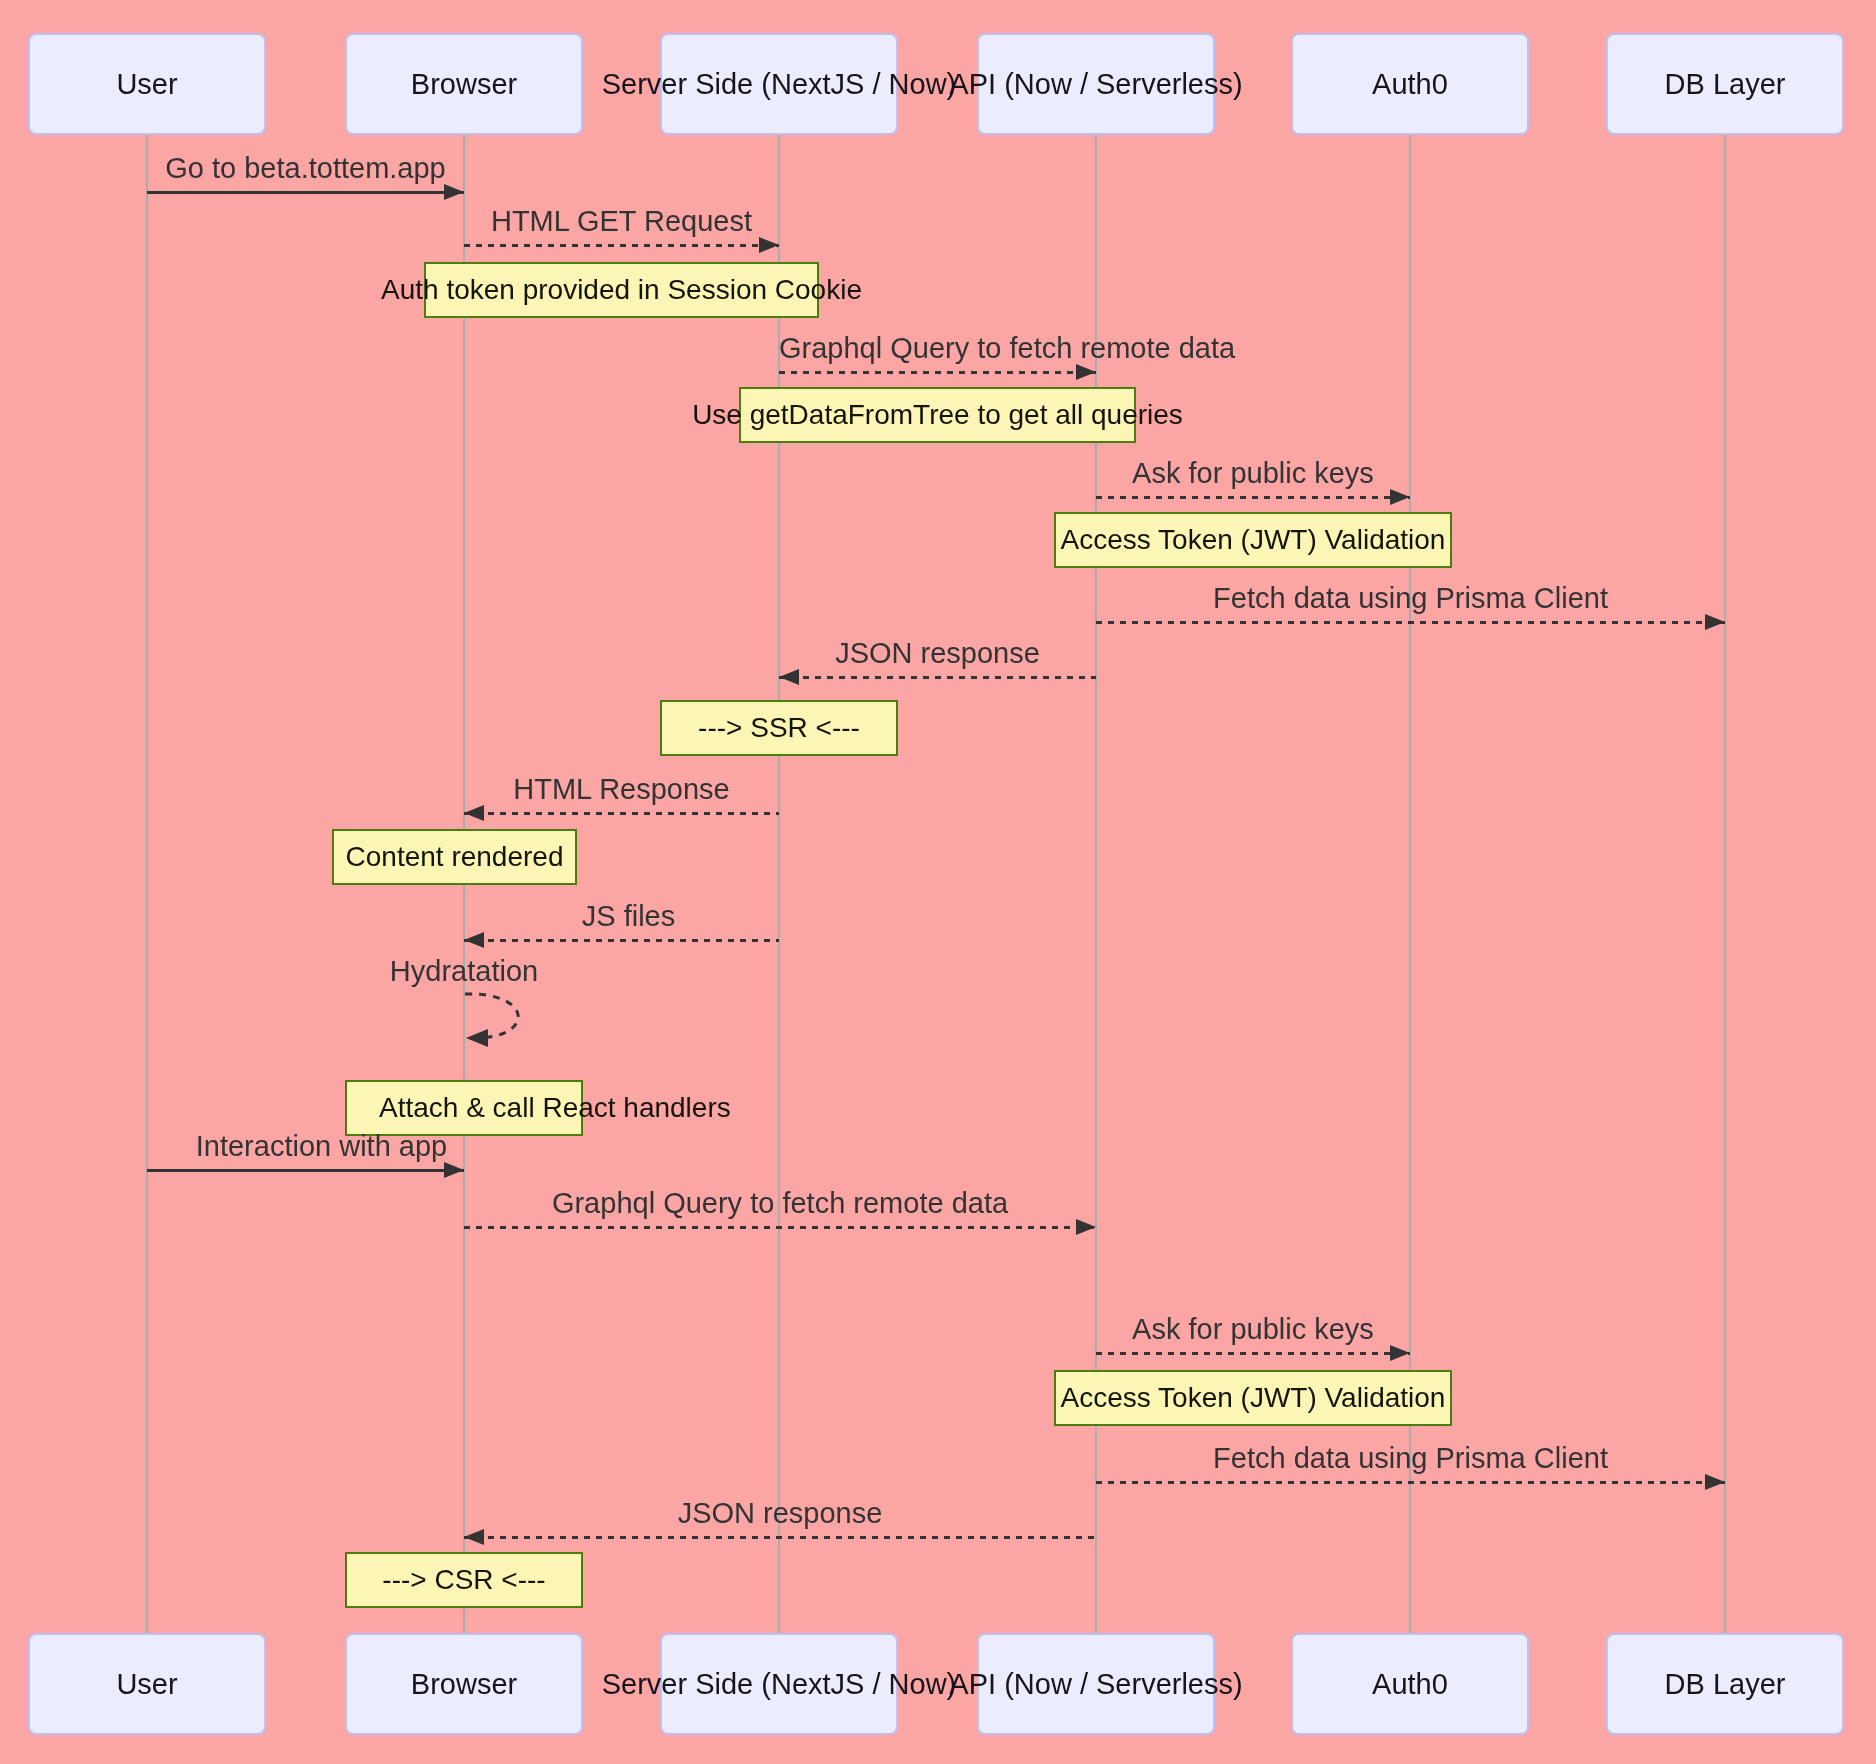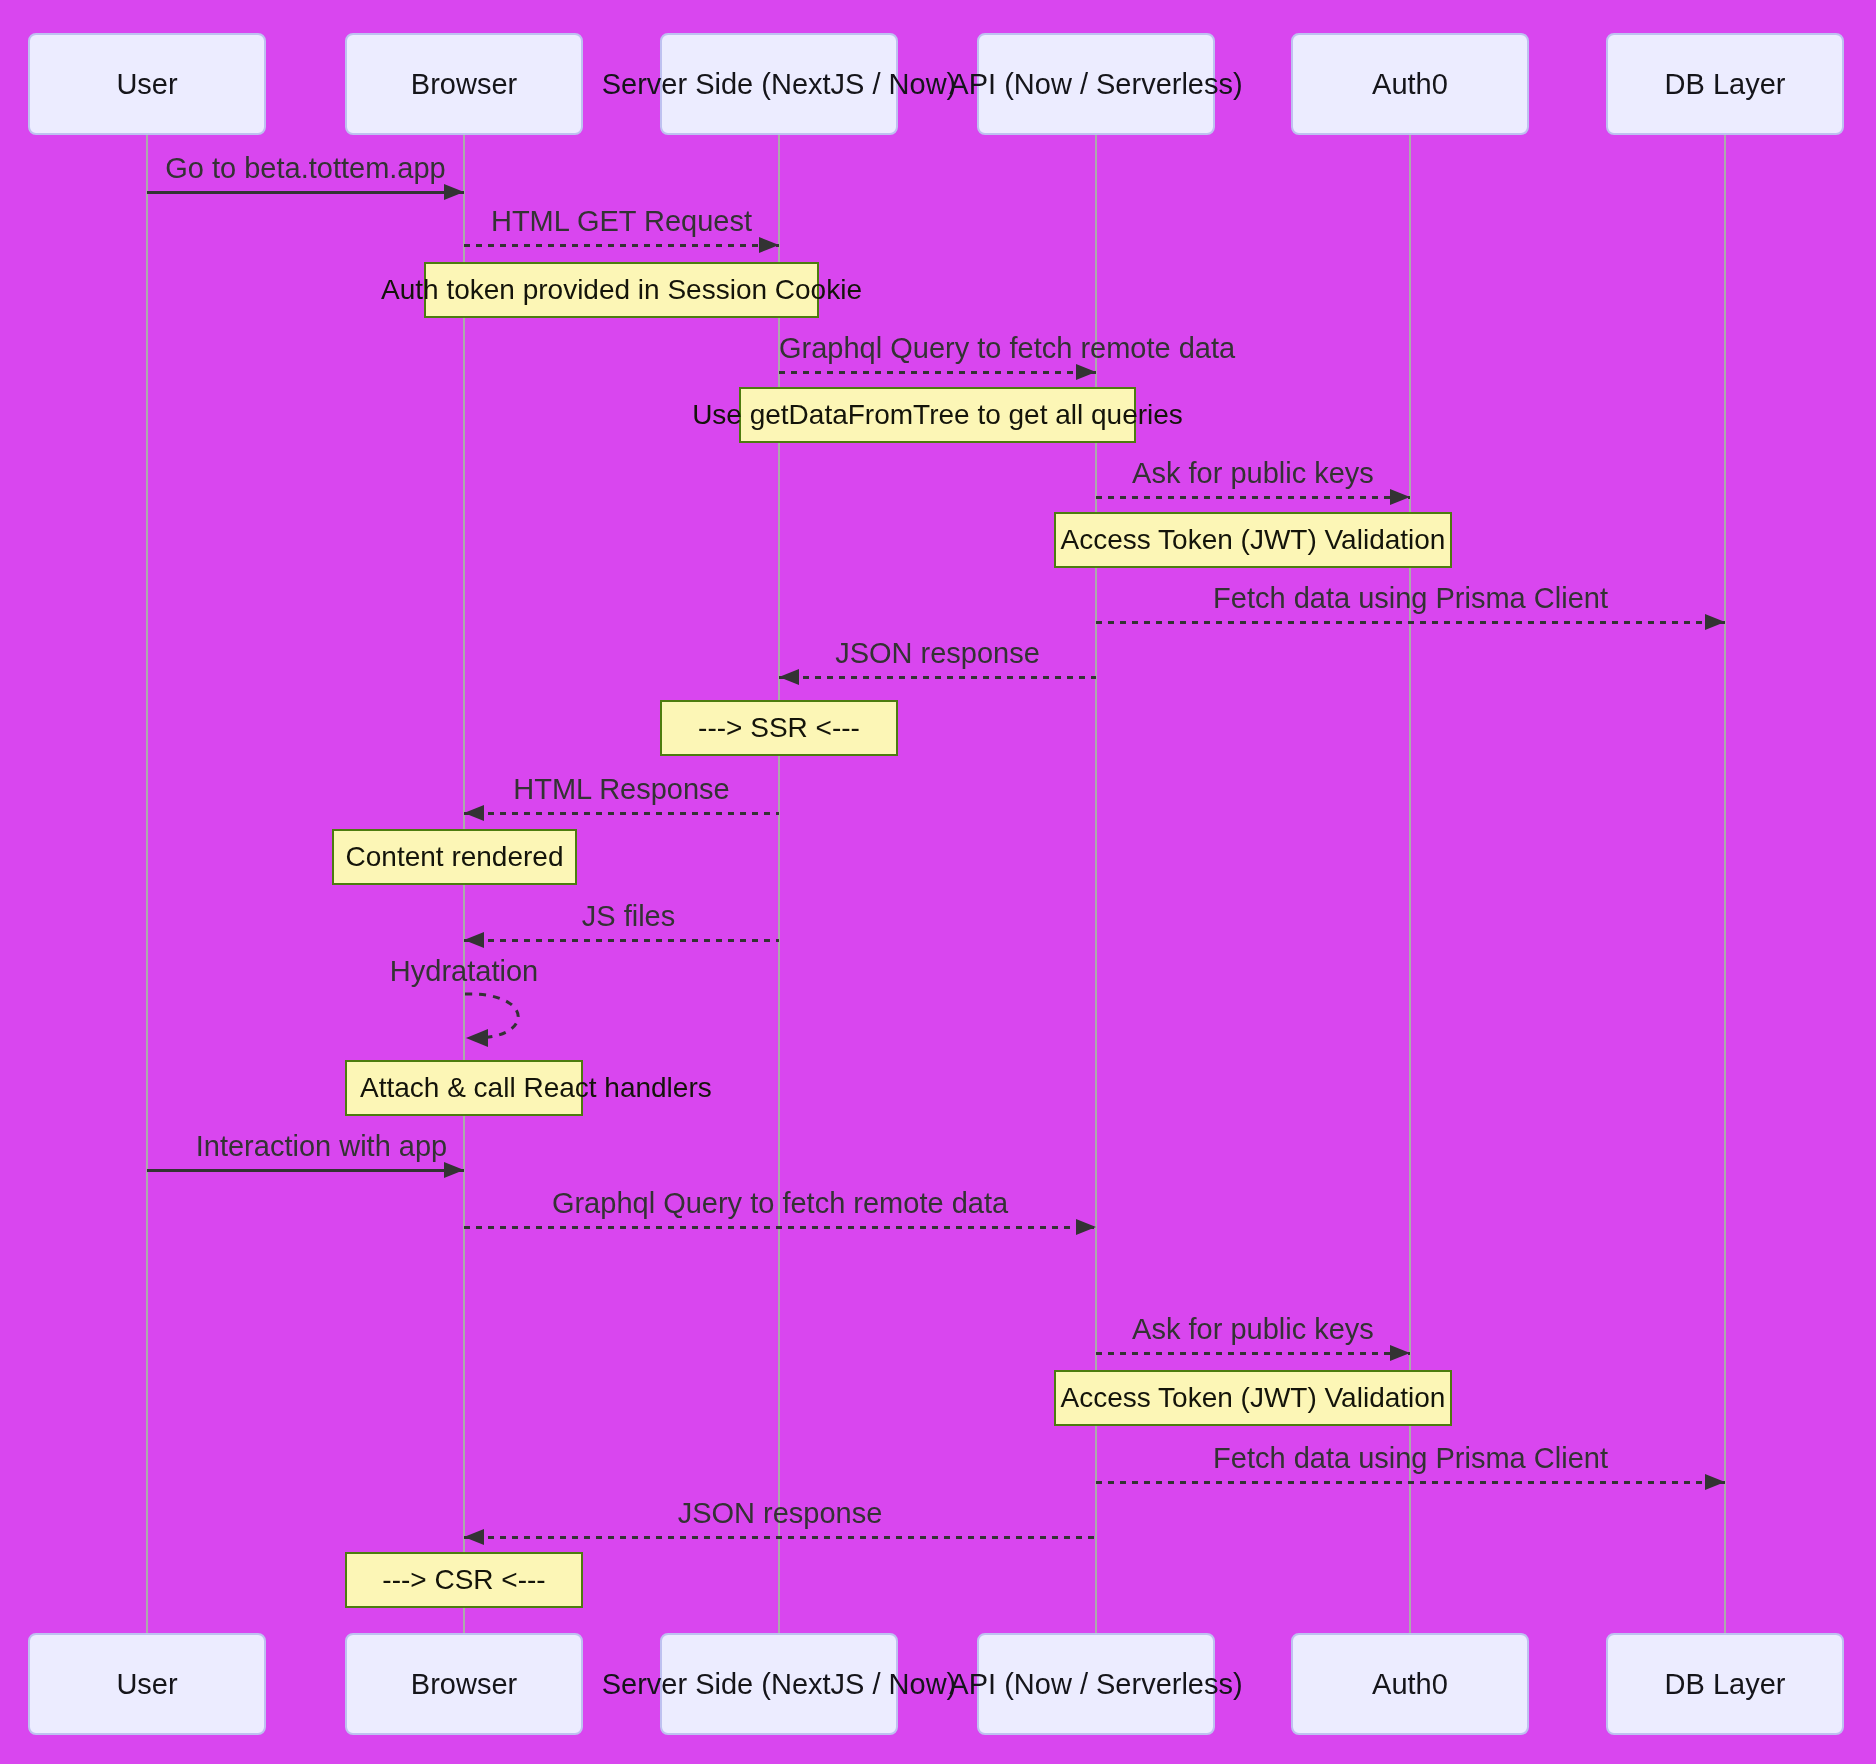--- a/index.html
+++ b/index.html
@@ -1,19 +1,19 @@
 <!DOCTYPE html>
 <html><head>
 <meta charset="utf-8">
 <style>
   html,body{margin:0;padding:0;background:#fff;}
   .canvas{
     position:relative;
     width:1876px;height:1764px;
-    background:#d946ef;
+    background:#fca5a5;
     font-family:"Liberation Sans","DejaVu Sans",sans-serif;
     overflow:hidden;
   }
   .lifeline{
     position:absolute;top:135px;height:1498px;width:2px;
     background:#ababab;
   }
   .actor{
     position:absolute;width:238px;height:102px;
     background:#ECECFF;border:2px solid #BEC1F0;border-radius:8px;
@@ -39,21 +39,21 @@
     position:absolute;width:0;height:0;
     border-right:20px solid #333;
     border-top:8px solid transparent;border-bottom:8px solid transparent;
   }
   .note{
     position:absolute;height:56px;box-sizing:border-box;
     background:#FCF6B6;border:2px solid #4d7c0f;
     display:flex;align-items:center;justify-content:center;
     font-size:28px;color:#14140a;white-space:nowrap;
   }
-  .note.align-left{justify-content:flex-start;padding-left:13px;overflow:visible;}
+  .note.align-left{justify-content:flex-start;padding-left:32px;overflow:visible;margin-top:20px;}
 </style>
 </head>
 <body>
 
 <div class="canvas">
 
   <div class="lifeline" style="left:146px;"></div>
   <div class="lifeline" style="left:463px;"></div>
   <div class="lifeline" style="left:778px;"></div>
   <div class="lifeline" style="left:1095px;"></div>

